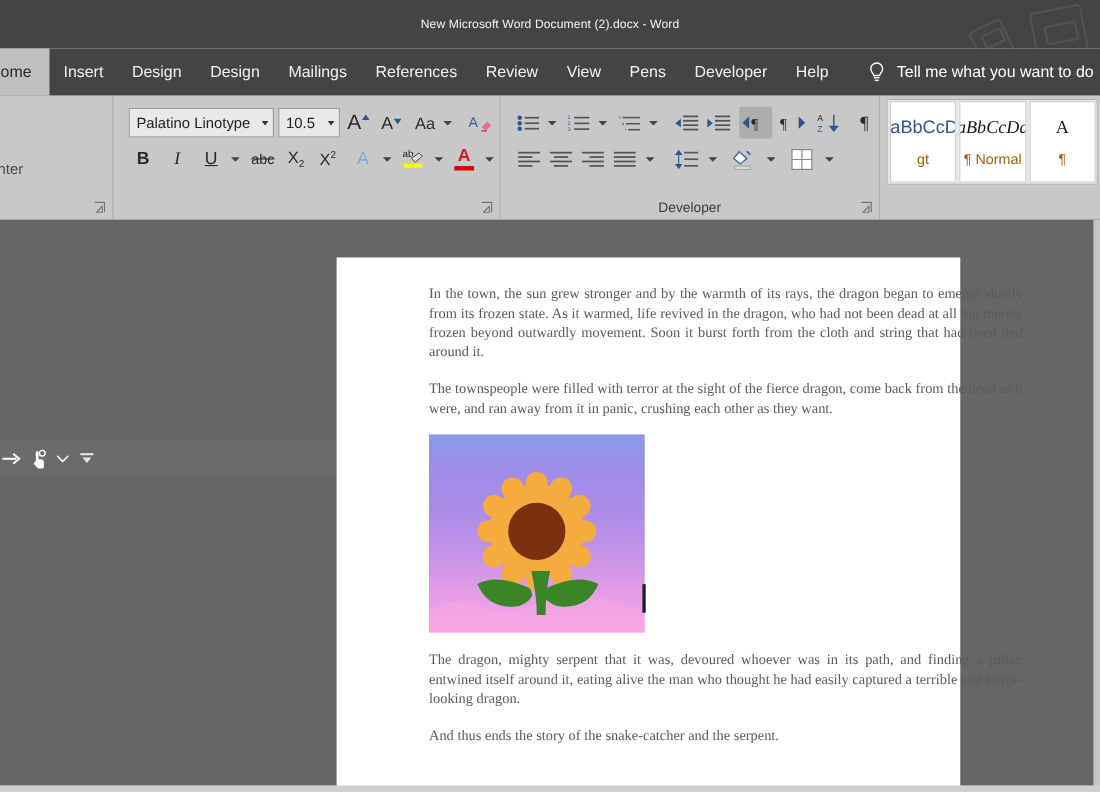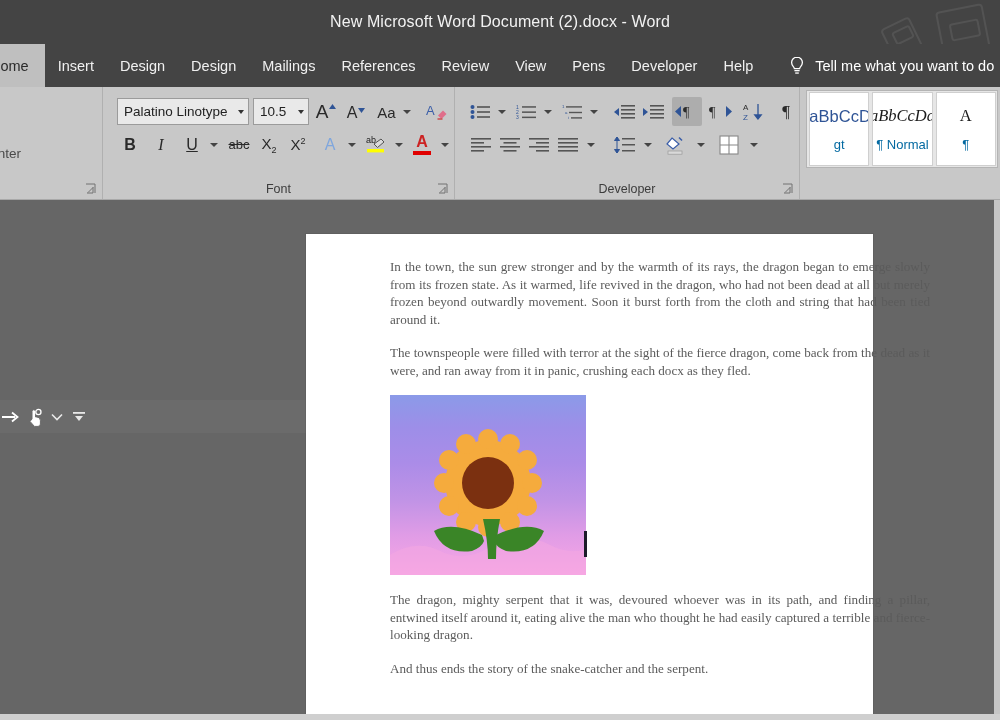--- a/index.html
+++ b/index.html
@@ -27,21 +27,21 @@
     position: absolute; right: 0; top: -4px;
     width: 150px; height: 90px;
     opacity: .40;
     pointer-events: none;
   }
   .title-text {
     position: absolute; left: 0; top: 0;
     width: 1000px; line-height: 44px;
     text-align: center;
     color: #f2f2f2;
-    font-size: 16px;
+    font-size: 11px;
     letter-spacing: .1px;
   }
 
   
   .tabstrip {
     position: absolute; left: 0; top: 44px;
     width: 1000px; height: 43px;
     background: #444444;
     display: flex; align-items: stretch;
   }
@@ -137,21 +137,21 @@
   .style-tile {
     width: 90px; height: 74px;
     background: #ffffff;
     border: 1px solid #cfcfcf;
     margin: 1px 1px 1px 2px;
     display: flex; flex-direction: column;
     align-items: center; justify-content: center;
     overflow: hidden;
   }
   .style-preview { font-size: 16.5px; white-space: nowrap; }
-  .style-name { font-size: 13px; color: #0369a1; margin-top: 11px; white-space: nowrap; }
+  .style-name { font-size: 13px; color: #a16207; margin-top: 11px; white-space: nowrap; }
 
   
   .subbar {
     position: absolute; left: 0; top: 200px;
     width: 306px; height: 33px;
     background: #6b6b6b;
   }
 
   
   .workspace {
@@ -336,21 +336,20 @@
         <span style="width:0;height:0;border-left:4px solid transparent;border-right:4px solid transparent;border-top:4px solid #444;"></span>
       </div>
       <div class="btn" style="left:306px; top:42px; width:26px; height:29px; flex-direction:column;">
         <span style="font-size:16px;font-weight:bold;line-height:17px;color:#c22">A</span>
         <span style="width:18px;height:4px;background:#e00000;margin-top:1px"></span>
       </div>
       <div class="btn" style="left:333px; top:46px; width:18px; height:24px;">
         <span style="width:0;height:0;border-left:4px solid transparent;border-right:4px solid transparent;border-top:4px solid #444;"></span>
       </div>
 
-      <div class="group-label">Font</div>
       <svg class="dialog-launcher" viewBox="0 0 12 12">
         <path d="M1 1h9v9" fill="none" stroke="#555" stroke-width="1"></path>
         <path d="M2 10h6M8 10V4" fill="none" stroke="#555" stroke-width="1"></path>
         <path d="M3 9.5l5-5" stroke="#555" stroke-width="1"></path>
       </svg>
     </div>
 
     <div class="group" id="grp-par">
 
       <div class="btn" style="left:12px; top:12px; width:26px; height:26px;">
@@ -558,21 +557,21 @@
         <svg width="14" height="14" viewBox="0 0 14 14">
           <rect x="1" y="2" width="12" height="1.8" fill="#e8e8e8"></rect>
           <path d="M3 6h8l-4 5z" fill="#e8e8e8"></path>
         </svg>
       </div>
     </div>
 
     <div class="page">
       <div class="doc">
         <p class="para">In the town, the sun grew stronger and by the warmth of its rays, the dragon began to emerge slowly from its frozen state. As it warmed, life revived in the dragon, who had not been dead at all but merely frozen beyond outwardly movement. Soon it burst forth from the cloth and string that had been tied around it.</p>
-        <p class="para">The townspeople were filled with terror at the sight of the fierce dragon, come back from the dead as it were, and ran away from it in panic, crushing each docx as they fled.</p>
+        <p class="para">The townspeople were filled with terror at the sight of the fierce dragon, come back from the dead as it were, and ran away from it in panic, crushing each other as they want.</p>
 
         <div class="figure-wrap">
           <svg class="figure" viewBox="0 0 196 180" preserveAspectRatio="none">
             <defs>
               <linearGradient id="sky" x1="0" y1="0" x2="0" y2="1">
                 <stop offset="0%" stop-color="#8b9ae8"></stop>
                 <stop offset="18%" stop-color="#9d8ee8"></stop>
                 <stop offset="38%" stop-color="#ab8ce8"></stop>
                 <stop offset="58%" stop-color="#c093e6"></stop>
                 <stop offset="78%" stop-color="#e09ce6"></stop>

